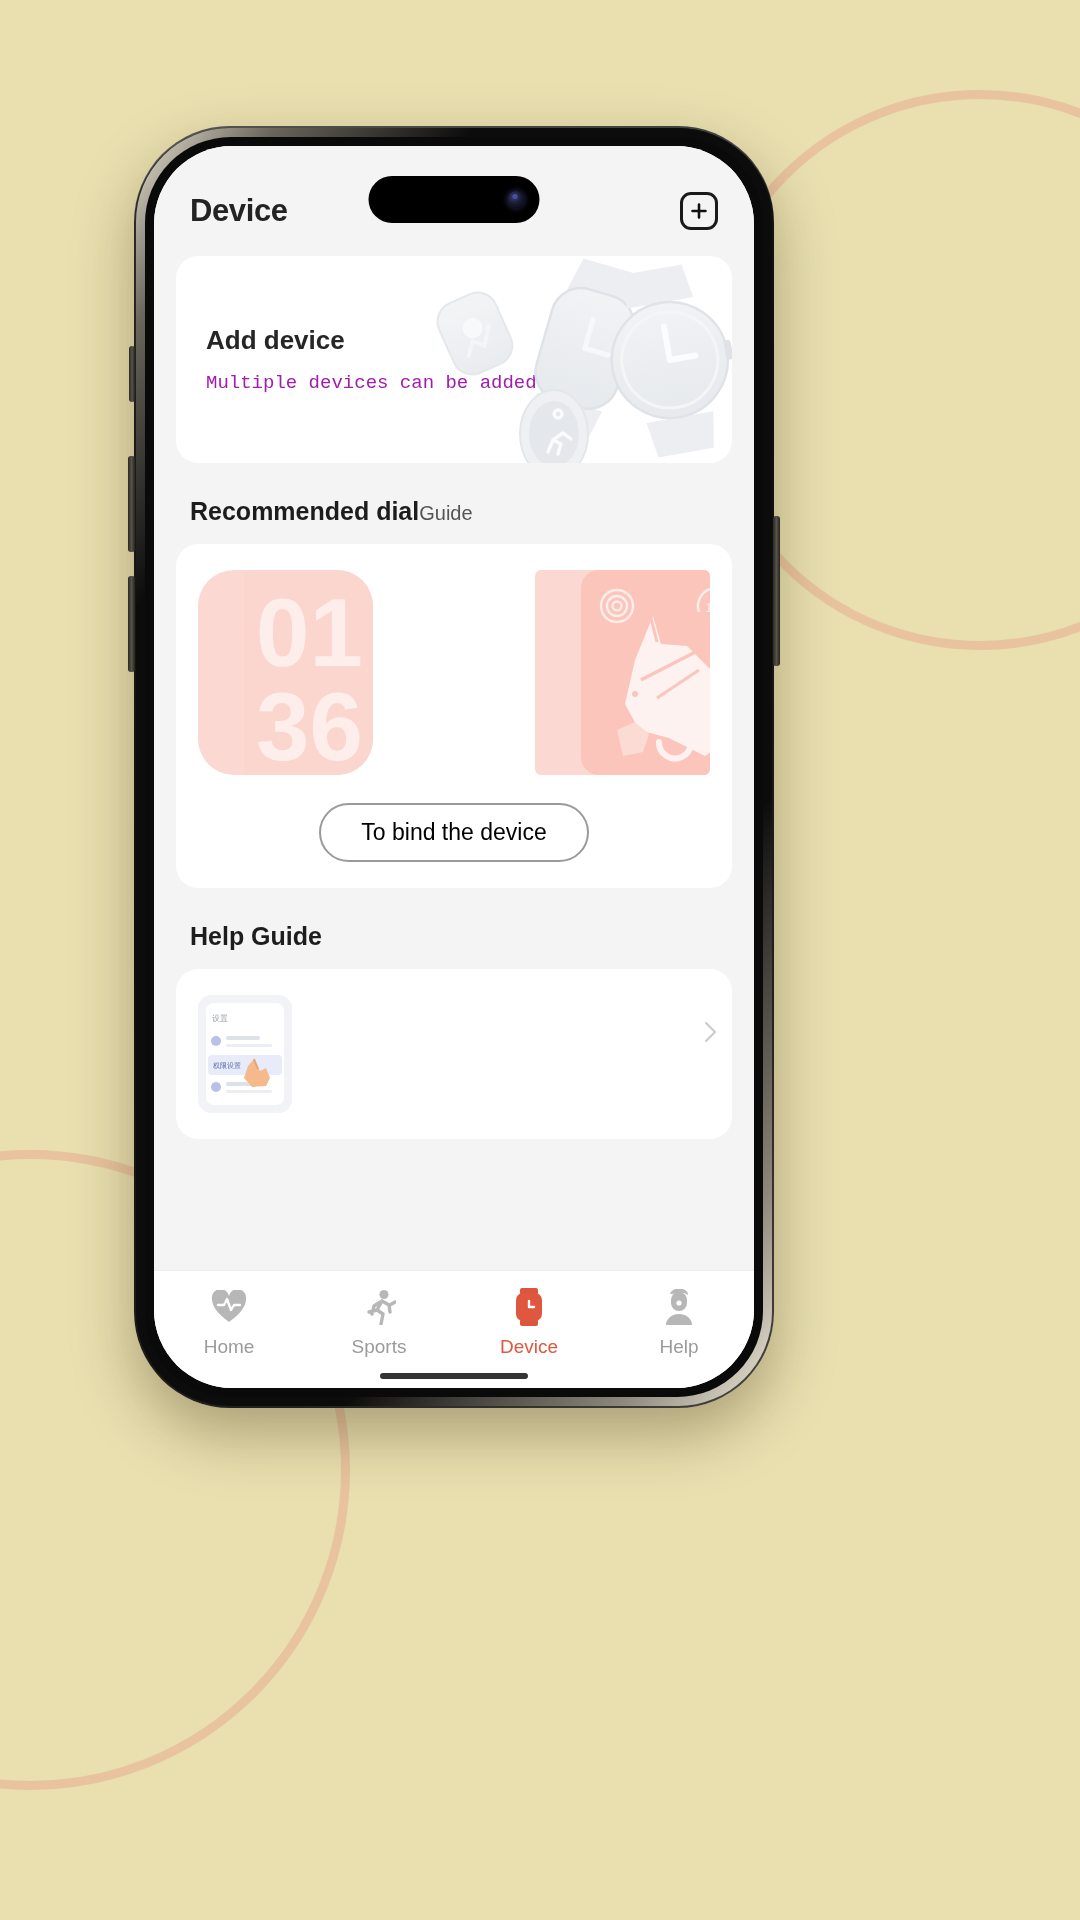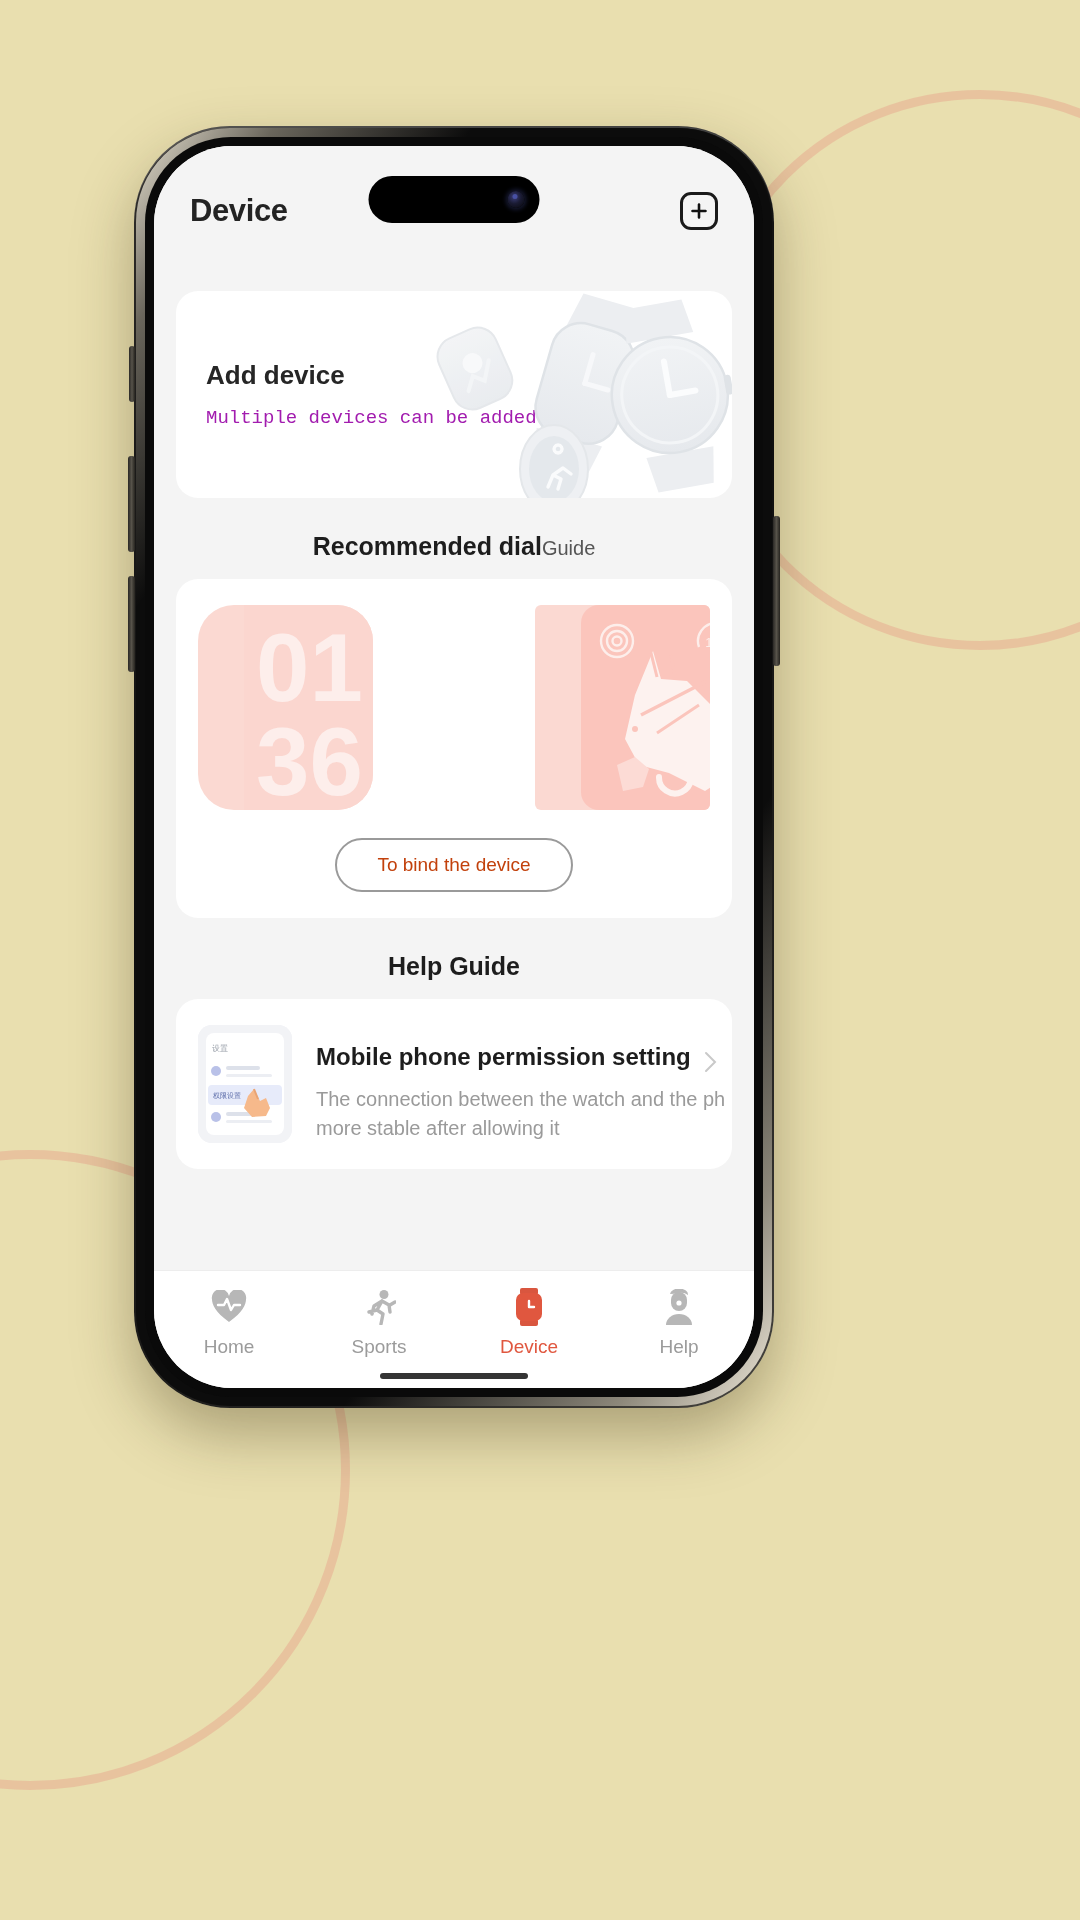--- a/index.html
+++ b/index.html
@@ -39,21 +39,21 @@
     border-radius:86px;
     background:#0a0a0a;
     padding:9px;
   }
   .screen{
     position:relative;
     width:100%; height:100%;
     border-radius:78px;
     background:#f4f4f4;
     overflow:hidden;
-    display:flex; flex-direction:column;gap:35px;
+    display:flex; flex-direction:column;
   }
 
   
   .sidebtn{ position:absolute; background:linear-gradient(90deg,#2a2825,#57534a,#26241f); border-radius:3px; }
   #btn-silent{ left:-5px; top:220px;  width:6px; height:56px; }
   #btn-volup{  left:-6px; top:330px;  width:7px; height:96px; }
   #btn-voldn{  left:-6px; top:450px;  width:7px; height:96px; }
   #btn-power{  right:-6px; top:390px; width:7px; height:150px; }
 
   
@@ -102,35 +102,35 @@
     position:relative; overflow:hidden;
     display:flex; flex-direction:column; justify-content:center;
     padding-left:30px;
   }
   .add-card h2{ font-size:26px; font-weight:bold; color:#262626; margin-bottom:16px; }
   .add-card p{ font-size:19px; color:#a21caf;font-family:Liberation Mono, monospace; }
   .add-art{ position:absolute; right:-6px; top:0; width:330px; height:207px; }
 
   
   .sec-head{
-    display:flex; align-items:baseline; justify-content:center;
+    display:flex; align-items:baseline; justify-content:flex-start;
     padding:34px 14px 18px 14px;
   }
   .sec-head h3{ font-size:25px; font-weight:bold; color:#1d1d1d; }
   .sec-more{ font-size:20px; color:#555; }
 
   
   .dial-card{ background:#fff; border-radius:22px; padding:26px 22px 26px; }
   .dial-row{ display:flex; justify-content:space-between; }
   .dial{ width:175px; height:205px; border-radius:36px; overflow:hidden; position:relative; background:#fbd9d2;padding-left:46px; }
   .dial.round{ border-radius:6px; }
   .bind-wrap{ display:flex; justify-content:center; margin-top:28px; }
   .bind-btn{
     border:2px solid #9a9a9a; border-radius:40px;
-    padding:14px 40px; font-size:19px; color:#c2410c; background:#fff;
+    padding:14px 40px; font-size:23px; color:#000000; background:#fff;
   }
 
   
   .help-card{
     background:#fff; border-radius:22px; padding:26px 22px;
     display:flex; gap:24px; align-items:flex-end; position:relative; overflow:hidden;
   }
   .help-thumb{
     flex:0 0 94px; height:118px; border-radius:14px;
     background:#f0f1f5; position:relative; overflow:hidden;
@@ -298,25 +298,20 @@
               <text x="15" y="73" font-size="7" fill="#5a6ba8" font-family="Liberation Sans, sans-serif">权限设置</text>
               <g>
                 <circle cx="18" cy="92" r="5" fill="#b9c1e8"></circle>
                 <rect x="28" y="87" width="34" height="4" rx="2" fill="#dde1ea"></rect>
                 <rect x="28" y="95" width="46" height="3" rx="1.5" fill="#eceef3"></rect>
               </g>
               <path d="M56 64 l6 12 6 -3 4 10 -4 8 -14 1 -8 -9 4 -12 z" fill="#f6b98b"></path>
               <path d="M56 64 l4 10" stroke="#e9a474" stroke-width="2" fill="none"></path>
             </svg>
           </div>
-          <div class="help-txt">
-            <h4>Mobile phone permission setting</h4>
-            <p>The connection between the watch and the ph</p>
-            <p>more stable after allowing it</p>
-          </div>
           <svg class="help-chevron" width="14" height="22" viewBox="0 0 14 22">
             <path d="M2 2 l9 9 -9 9" stroke="#c9c9c9" stroke-width="2" fill="none" stroke-linecap="round"></path>
           </svg>
         </div>
 
       </div>
 
       <div class="tabbar">
 
         <div class="tab">

